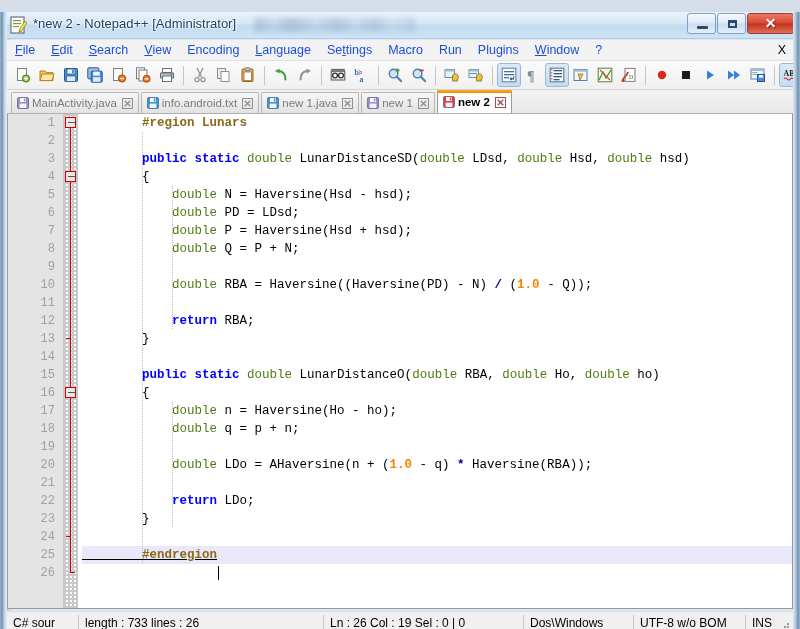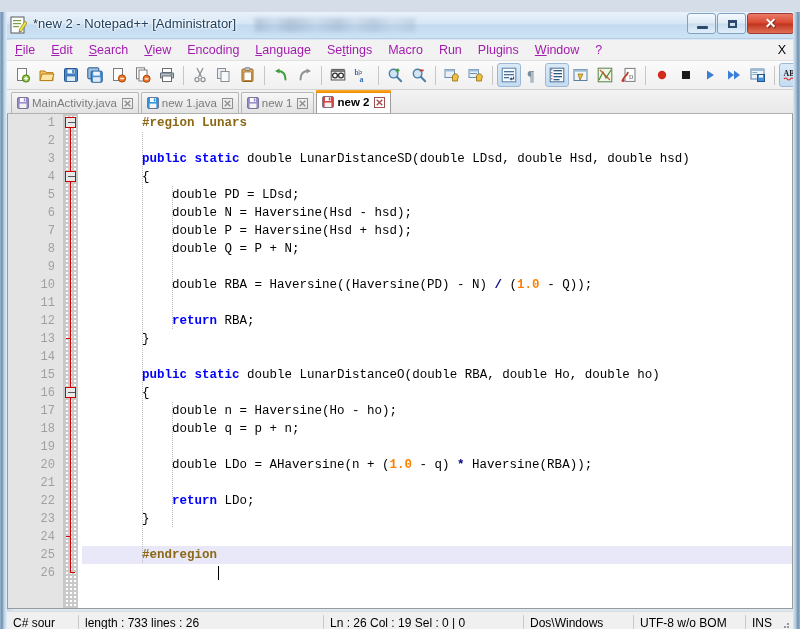--- a/index.html
+++ b/index.html
@@ -80,21 +80,21 @@
     text-shadow: 1px 1px 1px rgba(0,0,0,.45);
   }
 
   
   #menubar {
     position:absolute; left:7px; top:28px; width:786px; height:21px;
     background:#f2f2f2; border-bottom:1px solid #e0e0e0;
     display:flex; align-items:center;
   }
   .menu-item {
-    font-size:12.5px; color:#a21caf; padding:2px 8px 3px 8px; white-space:nowrap;
+    font-size:12.5px; color:#1d4ed8; padding:2px 8px 3px 8px; white-space:nowrap;
     cursor:default;
   }
   .menu-item u { text-decoration: underline; }
   #menu-x {
     position:absolute; right:7px; top:3px;
     font-size:12.5px; color:#000;
   }
 
   
   #toolbar {
@@ -198,29 +198,29 @@
   }
   #code {
     flex:1 1 auto; position:relative; background:#fff;
     font-family:"Liberation Mono", monospace; font-size:12.5px;
     padding-left:4px; overflow:hidden;
   }
   .codeline {
     height:18px; line-height:18px; white-space:pre;
     position:relative;
   }
-  .codeline.current { background:#e8e8f8; }
+  .codeline.current { background:#e8e8f8;text-decoration:underline; }
   .codeline .txt { position:relative; z-index:2; }
   
   .guide {
     position:absolute; top:0; bottom:0; width:1px; z-index:1;
     background-image: repeating-linear-gradient(to bottom,#bdbdbd 0 1px, transparent 1px 2px);
   }
   .kw   { color:#0000ff; font-weight:bold; }
-  .typ  { color:#000000; }
+  .typ  { color:#4d7c0f; }
   .num  { color:#ff8000;font-weight:bold; }
   .pre  { color:#8b6914; font-weight:bold; }
   .op   { color:#000080; font-weight:bold; }
   .plain{ color:#000000; }
   #caret {
     position:absolute; width:1px; background:#000; z-index:5;
   }
 
   
   #statusbar {
@@ -512,20 +512,33 @@
 
   <div id="tabbar">
       <div class="tab">
         <span class="tabicon"><svg viewBox="0 0 12 12" width="12" height="12">
             <rect x="0.6" y="0.6" width="10.8" height="10.8" rx="1" fill="#9f8fd0" stroke="#4a4a6a" stroke-width=".7"></rect>
             <rect x="3" y="1" width="6" height="4" fill="#fbfbfb"></rect>
             <rect x="6.8" y="1.4" width="1.6" height="3.1" fill="#9f8fd0"></rect>
             <rect x="2.6" y="6.6" width="6.8" height="4.4" fill="#f3f3f3"></rect>
           </svg></span>
         <span>MainActivity.java</span>
+        <span class="tabclose"><svg viewBox="0 0 11 11" width="11" height="11">
+            <rect x="0.5" y="0.5" width="10" height="10" fill="none" stroke="#8f8f8f"></rect>
+            <path d="M2.7 2.7 L8.3 8.3 M8.3 2.7 L2.7 8.3" stroke="#8f8f8f" stroke-width="1.4"></path>
+          </svg></span>
+      </div>
+      <div class="tab">
+        <span class="tabicon"><svg viewBox="0 0 12 12" width="12" height="12">
+            <rect x="0.6" y="0.6" width="10.8" height="10.8" rx="1" fill="#3399dd" stroke="#4a4a6a" stroke-width=".7"></rect>
+            <rect x="3" y="1" width="6" height="4" fill="#fbfbfb"></rect>
+            <rect x="6.8" y="1.4" width="1.6" height="3.1" fill="#3399dd"></rect>
+            <rect x="2.6" y="6.6" width="6.8" height="4.4" fill="#f3f3f3"></rect>
+          </svg></span>
+        <span>info.android.txt</span>
         <span class="tabclose"><svg viewBox="0 0 11 11" width="11" height="11">
             <rect x="0.5" y="0.5" width="10" height="10" fill="none" stroke="#8f8f8f"></rect>
             <path d="M2.7 2.7 L8.3 8.3 M8.3 2.7 L2.7 8.3" stroke="#8f8f8f" stroke-width="1.4"></path>
           </svg></span>
       </div>
       <div class="tab">
         <span class="tabicon"><svg viewBox="0 0 12 12" width="12" height="12">
             <rect x="0.6" y="0.6" width="10.8" height="10.8" rx="1" fill="#3399dd" stroke="#4a4a6a" stroke-width=".7"></rect>
             <rect x="3" y="1" width="6" height="4" fill="#fbfbfb"></rect>
             <rect x="6.8" y="1.4" width="1.6" height="3.1" fill="#3399dd"></rect>
@@ -602,22 +615,22 @@
           <div class="fold-box" style="top: 273px;"></div>
           <div class="fold-tick" style="top: 224px;"></div>
           <div class="fold-tick" style="top: 422px;"></div>
           <div id="fold-endcap" style="top: 458px;"></div>
         </div>
       <div id="code">
           <div class="codeline"><span class="txt"><span class="plain">        </span><span class="pre">#region Lunars</span></span></div>
           <div class="codeline"><span class="txt">&nbsp;</span></div>
           <div class="codeline"><span class="txt"><span class="plain">        </span><span class="kw">public</span><span class="plain"> </span><span class="kw">static</span><span class="plain"> </span><span class="typ">double</span><span class="plain"> LunarDistanceSD(</span><span class="typ">double</span><span class="plain"> LDsd, </span><span class="typ">double</span><span class="plain"> Hsd, </span><span class="typ">double</span><span class="plain"> hsd)</span></span></div>
           <div class="codeline"><span class="txt"><span class="plain">        {</span></span></div>
+          <div class="codeline"><span class="txt"><span class="plain">            </span><span class="typ">double</span><span class="plain"> N = Haversine(Hsd - hsd);</span></span></div>
           <div class="codeline"><span class="txt"><span class="plain">            </span><span class="typ">double</span><span class="plain"> PD = LDsd;</span></span></div>
-          <div class="codeline"><span class="txt"><span class="plain">            </span><span class="typ">double</span><span class="plain"> N = Haversine(Hsd - hsd);</span></span></div>
           <div class="codeline"><span class="txt"><span class="plain">            </span><span class="typ">double</span><span class="plain"> P = Haversine(Hsd + hsd);</span></span></div>
           <div class="codeline"><span class="txt"><span class="plain">            </span><span class="typ">double</span><span class="plain"> Q = P + N;</span></span></div>
           <div class="codeline"><span class="txt">&nbsp;</span></div>
           <div class="codeline"><span class="txt"><span class="plain">            </span><span class="typ">double</span><span class="plain"> RBA = Haversine((Haversine(PD) - N) </span><span class="op">/</span><span class="plain"> (</span><span class="num">1.0</span><span class="plain"> - Q));</span></span></div>
           <div class="codeline"><span class="txt">&nbsp;</span></div>
           <div class="codeline"><span class="txt"><span class="plain">            </span><span class="kw">return</span><span class="plain"> RBA;</span></span></div>
           <div class="codeline"><span class="txt"><span class="plain">        }</span></span></div>
           <div class="codeline"><span class="txt">&nbsp;</span></div>
           <div class="codeline"><span class="txt"><span class="plain">        </span><span class="kw">public</span><span class="plain"> </span><span class="kw">static</span><span class="plain"> </span><span class="typ">double</span><span class="plain"> LunarDistanceO(</span><span class="typ">double</span><span class="plain"> RBA, </span><span class="typ">double</span><span class="plain"> Ho, </span><span class="typ">double</span><span class="plain"> ho)</span></span></div>
           <div class="codeline"><span class="txt"><span class="plain">        {</span></span></div>

